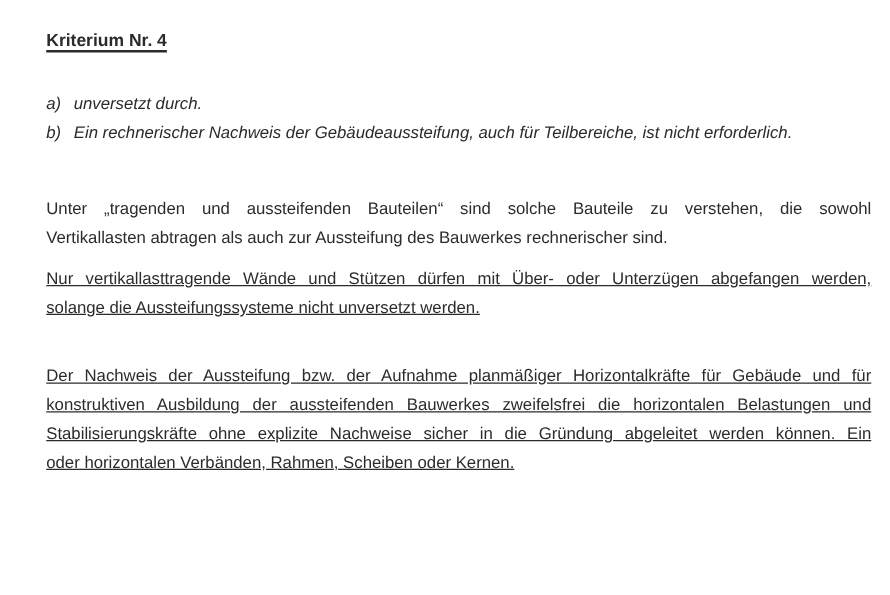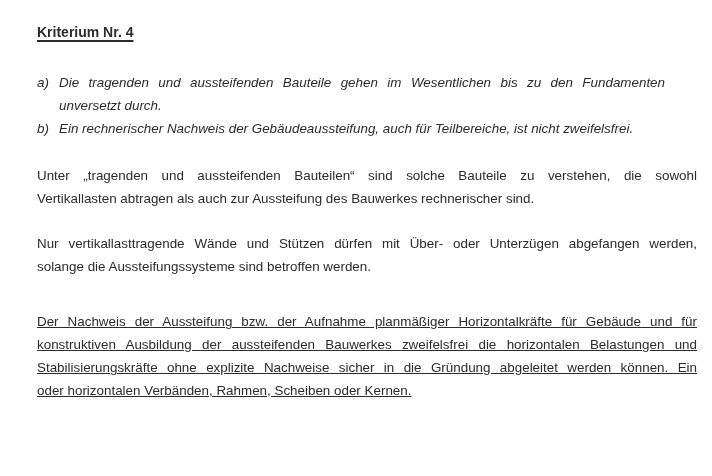--- a/index.html
+++ b/index.html
@@ -58,59 +58,58 @@
     font-size: 13.4px;
     line-height: 23px;
   }
   .item-lines {
     flex: 1 1 auto;
     min-width: 0;
   }
   .para {
     width: 660px;
   }
-  .para-1 { margin-top: 24px; }
-  .para-2 { margin-top: 22px; }
+  .para-1 { margin-top: 38px; }
+  .para-2 { margin-top: 10px; text-decoration: underline; }
   .para-3 { margin-top: 32px; text-decoration: underline; }
 </style>
 </head>
 <body style="color: rgb(43, 43, 43); background: rgb(255, 255, 255);">
 
 <div class="doc">
   <div class="content">
 
     <h1 class="heading">Kriterium Nr. 4</h1>
 
     <div class="criteria-list">
 
       <div class="list-item">
         <span class="marker">a)</span>
         <div class="item-lines lines">
-            <div class="line">Die tragenden und aussteifenden Bauteile gehen im Wesentlichen bis zu den Fundamenten</div>
             <div class="line">unversetzt durch.</div>
           </div>
       </div>
 
       <div class="list-item">
         <span class="marker">b)</span>
         <div class="item-lines lines">
-            <div class="line">Ein rechnerischer Nachweis der Gebäudeaussteifung, auch für Teilbereiche, ist nicht zweifelsfrei.</div>
+            <div class="line">Ein rechnerischer Nachweis der Gebäudeaussteifung, auch für Teilbereiche, ist nicht erforderlich.</div>
           </div>
       </div>
 
     </div>
 
     <div class="para para-1 lines">
         <div class="line">Unter „tragenden und aussteifenden Bauteilen“ sind solche Bauteile zu verstehen, die sowohl</div>
         <div class="line">Vertikallasten abtragen als auch zur Aussteifung des Bauwerkes rechnerischer sind.</div>
       </div>
 
     <div class="para para-2 lines">
         <div class="line">Nur vertikallasttragende Wände und Stützen dürfen mit Über- oder Unterzügen abgefangen werden,</div>
-        <div class="line">solange die Aussteifungssysteme sind betroffen werden.</div>
+        <div class="line">solange die Aussteifungssysteme nicht unversetzt werden.</div>
       </div>
 
     <div class="para para-3 lines">
         <div class="line">Der Nachweis der Aussteifung bzw. der Aufnahme planmäßiger Horizontalkräfte für Gebäude und für</div>
         <div class="line">konstruktiven Ausbildung der aussteifenden Bauwerkes zweifelsfrei die horizontalen Belastungen und</div>
         <div class="line">Stabilisierungskräfte ohne explizite Nachweise sicher in die Gründung abgeleitet werden können. Ein</div>
         <div class="line">oder horizontalen Verbänden, Rahmen, Scheiben oder Kernen.</div>
       </div>
 
   </div>

